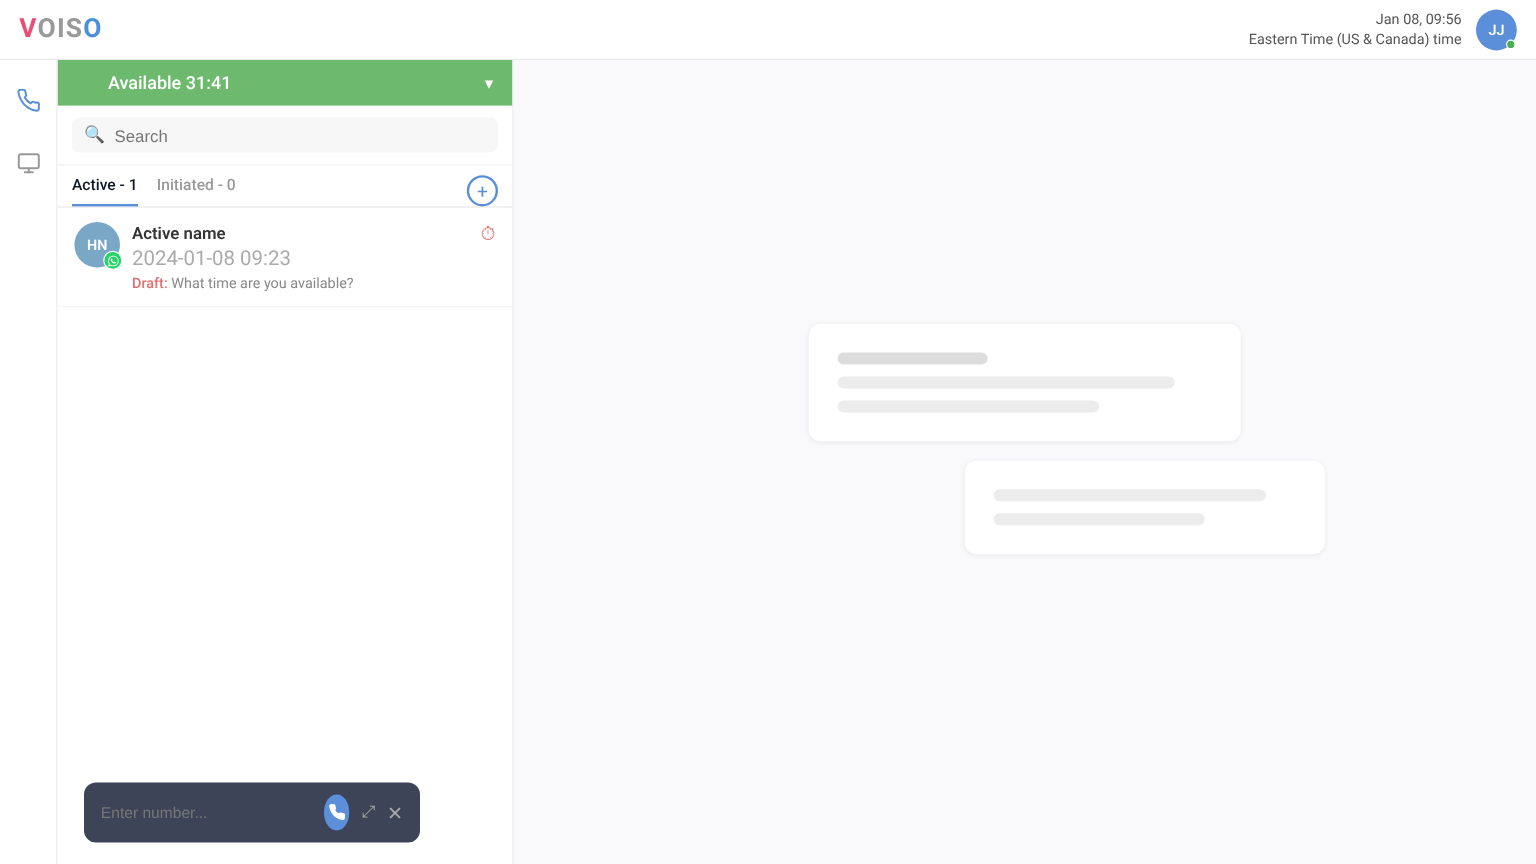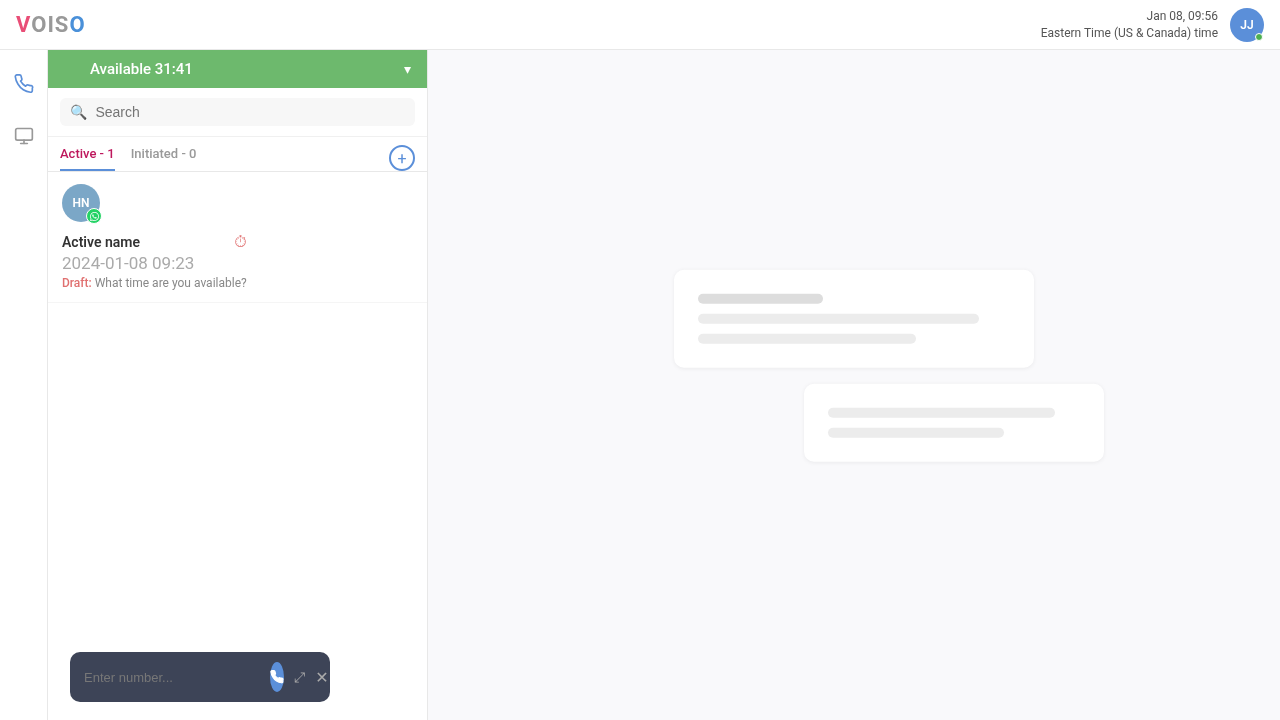--- a/index.html
+++ b/index.html
@@ -206,21 +206,21 @@
       font-size: 13px;
       font-weight: 500;
       padding-bottom: 8px;
       cursor: pointer;
       color: #999;
       border-bottom: 2px solid transparent;
       white-space: nowrap;
     }
 
     .tab.active {
-      color: #be185d;
+      color: #0f172a;
       border-bottom: 2px solid #5b8fd9;
     }
 
     .tab-add-btn {
       width: 26px;
       height: 26px;
       border-radius: 50%;
       border: 2px solid #5b8fd9;
       color: #5b8fd9;
       display: flex;
@@ -238,21 +238,20 @@
     }
 
     .conversation-item {
       padding: 12px 14px;
       border-bottom: 1px solid #f5f5f5;
       cursor: pointer;
       display: flex;
       gap: 10px;
       align-items: flex-start;
       position: relative;
-      flex-direction: column;
     }
 
     .conv-avatar {
       width: 38px;
       height: 38px;
       border-radius: 50%;
       background: #7ba7c7;
       display: flex;
       align-items: center;
       justify-content: center;
@@ -387,21 +386,21 @@
     .phone-bar {
       position: absolute;
       bottom: 18px;
       left: 70px;
       background: #3d4457;
       border-radius: 10px;
       padding: 10px 14px;
       display: flex;
       align-items: center;
       gap: 10px;
-      width: 260px;
+      width: 280px;
     }
 
     .phone-input {
       flex: 1;
       background: transparent;
       border: none;
       outline: none;
       color: #aaa;
       font-size: 13px;
     }

